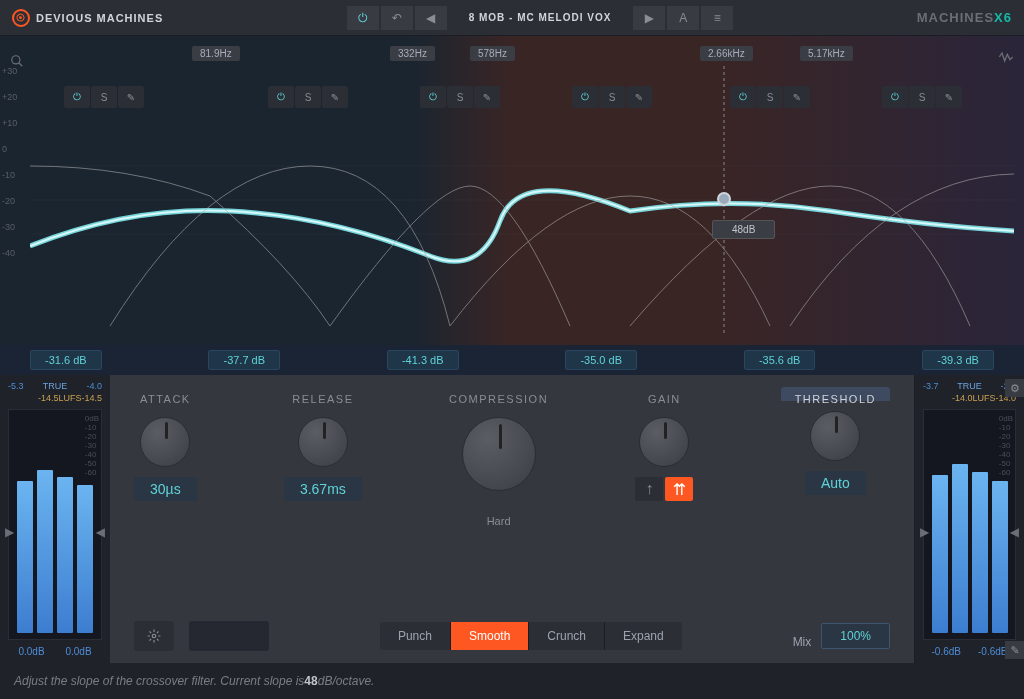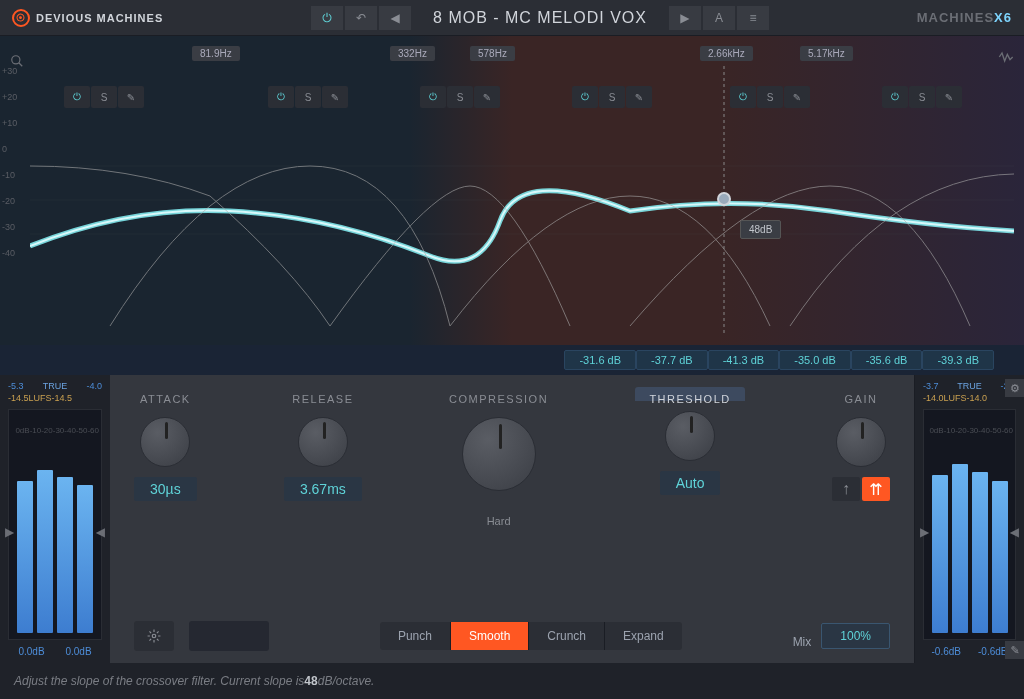--- a/index.html
+++ b/index.html
@@ -3,46 +3,46 @@
 <meta charset="utf-8">
 <style>
 *{margin:0;padding:0;box-sizing:border-box;font-family:-apple-system,BlinkMacSystemFont,"Segoe UI",Arial,sans-serif}
 body{background:#1a1d24;color:#9ca3af;width:1024px;height:699px;overflow:hidden;position:relative}
 .header{height:36px;background:#2b2e35;display:flex;align-items:center;padding:0 12px;gap:8px;border-bottom:1px solid #1a1d24}
 .logo{display:flex;align-items:center;gap:6px;color:#d1d5db;font-size:11px;font-weight:600;letter-spacing:1px}
 .logo-icon{width:18px;height:18px;border:2px solid #ff5722;border-radius:50%;display:flex;align-items:center;justify-content:center;font-size:9px;color:#ff5722}
 .header-center{flex:1;display:flex;align-items:center;justify-content:center;gap:2px}
 .hbtn{width:32px;height:24px;background:#383b42;display:flex;align-items:center;justify-content:center;cursor:pointer;color:#8a8d94;font-size:12px}
 .hbtn.active{color:#5fd3d8}
-.preset-name{padding:0 20px;color:#d1d5db;font-size:16px;font-weight:400;letter-spacing:1px}
+.preset-name{padding:0 20px;color:#d1d5db;font-size:10px;font-weight:700;letter-spacing:1px}
 .product-name{color:#6b6e75;font-size:13px;font-weight:700;letter-spacing:1px}
-.product-name .suffix{color:#7dd3fc;font-weight:800}
+.product-name .suffix{color:#14b8a6;font-weight:800}
 .graph-area{height:309px;position:relative;background:linear-gradient(90deg,#1a2530 0%,#1a2530 40%,#3a2525 50%,#3a2525 70%,#2a253a 100%)}
 .search-icon{position:absolute;left:10px;top:18px;color:#6b6e75;cursor:pointer}
 .wave-icon{position:absolute;right:10px;top:14px;color:#6b6e75;cursor:pointer}
 .y-axis{position:absolute;left:2px;top:30px;display:flex;flex-direction:column;gap:16px}
 .y-tick{font-size:9px;color:#5a5d64}
 .freq-labels{position:absolute;top:10px;left:0;right:0;height:20px}
 .freq-label{position:absolute;background:#3a3d44;padding:2px 8px;font-size:10px;color:#aab;border-radius:2px;cursor:pointer}
 .band-controls{position:absolute;top:50px;left:0;right:0;height:26px}
 .band-ctrl-group{position:absolute;display:flex;gap:1px}
 .band-btn{width:26px;height:22px;background:#2b2e35;display:flex;align-items:center;justify-content:center;cursor:pointer;font-size:10px;color:#8a8d94;border-radius:2px}
 .band-btn.power{color:#5fd3d8}
 .graph-svg{position:absolute;top:30px;left:30px;right:10px;bottom:10px}
-.db-row{height:30px;background:#1a2435;display:flex;align-items:center;padding:0 30px;gap:0;justify-content:flex-end}
+.db-row{height:30px;background:#1a2435;display:flex;align-items:center;padding:0 30px;gap:0;justify-content:space-between}
 .db-box{background:#1f3548;color:#5fd3d8;padding:3px 14px;font-size:11px;border-radius:2px;cursor:pointer;border:1px solid #2a4560}
 .main-panel{height:288px;display:flex;background:#2b2e35}
 .meter-col{width:110px;background:#1f2229;display:flex;flex-direction:column;padding:6px 8px;position:relative}
 .meter-header{display:flex;justify-content:space-between;font-size:9px;margin-bottom:2px}
 .meter-header .val{color:#4d8dd8}
 .meter-header .mid{color:#6ba3e0}
-.meter-header2{display:flex;justify-content:flex-start;font-size:9px;color:#c9a050;margin-bottom:6px}
+.meter-header2{display:flex;justify-content:flex-end;font-size:9px;color:#c9a050;margin-bottom:6px}
 .meter-box{flex:1;background:#141720;position:relative;display:flex;align-items:flex-end;justify-content:center;gap:4px;padding:6px;border:1px solid #2a2d34}
 .meter-bar{width:16px;background:linear-gradient(180deg,#6bb4f0 0%,#3d7dd0 100%);border-radius:1px}
-.meter-scale{position:absolute;right:2px;top:12px;bottom:0;display:flex;flex-direction:row;justify-content:center;font-size:8px;color:#4a4d54;padding:4px 0}
+.meter-scale{position:absolute;right:2px;top:0;bottom:0;display:flex;flex-direction:column;justify-content:flex-start;font-size:8px;color:#4a4d54;padding:4px 0}
 .meter-arrow{position:absolute;top:50%;color:#6b6e75;font-size:12px}
 .meter-footer{display:flex;justify-content:space-around;font-size:10px;color:#4d8dd8;padding-top:6px}
 .meter-col.right{border-left:1px solid #1a1d24}
 .gear-btn{position:absolute;top:4px;right:-1px;background:#383b42;width:20px;height:18px;display:flex;align-items:center;justify-content:center;cursor:pointer;color:#8a8d94;font-size:11px}
 .wand-btn{position:absolute;bottom:4px;right:-1px;background:#383b42;width:20px;height:18px;display:flex;align-items:center;justify-content:center;cursor:pointer;color:#8a8d94;font-size:11px}
 .controls{flex:1;background:#34373e;display:flex;flex-direction:column;padding:18px 24px 12px}
 .knob-row{display:flex;justify-content:space-between;align-items:flex-start;gap:10px}
 .knob-unit{display:flex;flex-direction:column;align-items:center;gap:10px}
 .knob-label{font-size:11px;color:#8a8d94;letter-spacing:1.5px;font-weight:500;height:14px}
 .knob-label.selected{background:#3d4a5f;padding:6px 14px;color:#d1d5db;border-radius:3px 3px 0 0;margin-top:-6px}
@@ -62,21 +62,21 @@
 .mode-tab{padding:7px 18px;background:#2b2e35;color:#9ca3af;font-size:12px;cursor:pointer;border-right:1px solid #1a1d24}
 .mode-tab:first-child{border-radius:3px 0 0 3px}
 .mode-tab:last-child{border-radius:0 3px 3px 0;border-right:none}
 .mode-tab.active{background:#ff5722;color:#fff}
 .mix-section{display:flex;align-items:flex-end;gap:10px}
 .mix-label{font-size:12px;color:#9ca3af}
 .mix-val{background:#2a3644;color:#5fd3d8;padding:5px 18px;font-size:12px;border-radius:2px;cursor:pointer;border:1px solid #3a5670}
 .hard-btn{padding:6px 16px;background:#2b2e35;color:#9ca3af;font-size:11px;border-radius:3px;cursor:pointer;align-self:center;margin-top:8px}
 .status-bar{height:36px;background:#1f2229;display:flex;align-items:center;padding:0 14px;font-size:12px;color:#7a7d84;font-style:italic}
 .status-bar b{color:#c1c5cb;font-style:normal}
-.marker-badge{position:absolute;left:740px;top:184px;background:#3a3d44;color:#c1c5cb;padding:3px 8px;font-size:10px;border-radius:2px;border:1px solid #555}
+.marker-badge{position:absolute;left:712px;top:184px;background:#3a3d44;color:#c1c5cb;padding:3px 19px;font-size:10px;border-radius:2px;border:1px solid #555}
 .marker-dot{position:absolute;left:717px;top:156px;width:14px;height:14px;border-radius:50%;background:#9ab;border:2px solid #d1d5db}
 </style>
 </head>
 <body>
 
 <div class="header">
   <div class="logo">
     <span class="logo-icon">⦿</span>
     <span>DEVIOUS MACHINES</span>
   </div>
@@ -232,31 +232,31 @@
         <span class="knob-label">RELEASE</span>
         <div class="knob small"></div>
         <div class="knob-val">3.67ms</div>
       </div>
       <div class="knob-unit">
         <span class="knob-label">COMPRESSION</span>
         <div class="knob large"></div>
         <div class="knob-val plain hard-btn">Hard</div>
       </div>
       <div class="knob-unit">
-        <span class="knob-label selected">THRESHOLD</span>
-        <div class="knob small"></div>
-        <div class="knob-val">Auto</div>
-      </div>
-      <div class="knob-unit">
         <span class="knob-label">GAIN</span>
         <div class="knob small"></div>
         <div class="gain-btns">
           <div class="gain-btn">↑</div>
           <div class="gain-btn active">⇈</div>
         </div>
+      </div>
+      <div class="knob-unit">
+        <span class="knob-label selected">THRESHOLD</span>
+        <div class="knob small"></div>
+        <div class="knob-val">Auto</div>
       </div>
     </div>
     <div class="bottom-row">
       <div class="settings-box">
         <svg width="14" height="14" viewBox="0 0 24 24" fill="none" stroke="currentColor" stroke-width="2">
             <circle cx="12" cy="12" r="3"></circle>
             <path d="M12 1v4M12 19v4M4.2 4.2l2.8 2.8M17 17l2.8 2.8M1 12h4M19 12h4M4.2 19.8L7 17M17 7l2.8-2.8"></path>
           </svg>
       </div>
       <div class="ext-box"></div>

